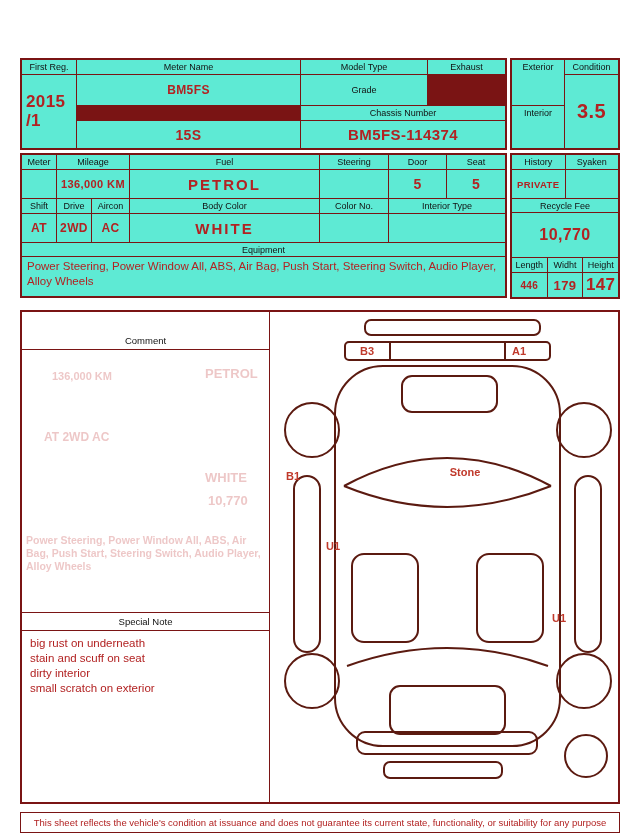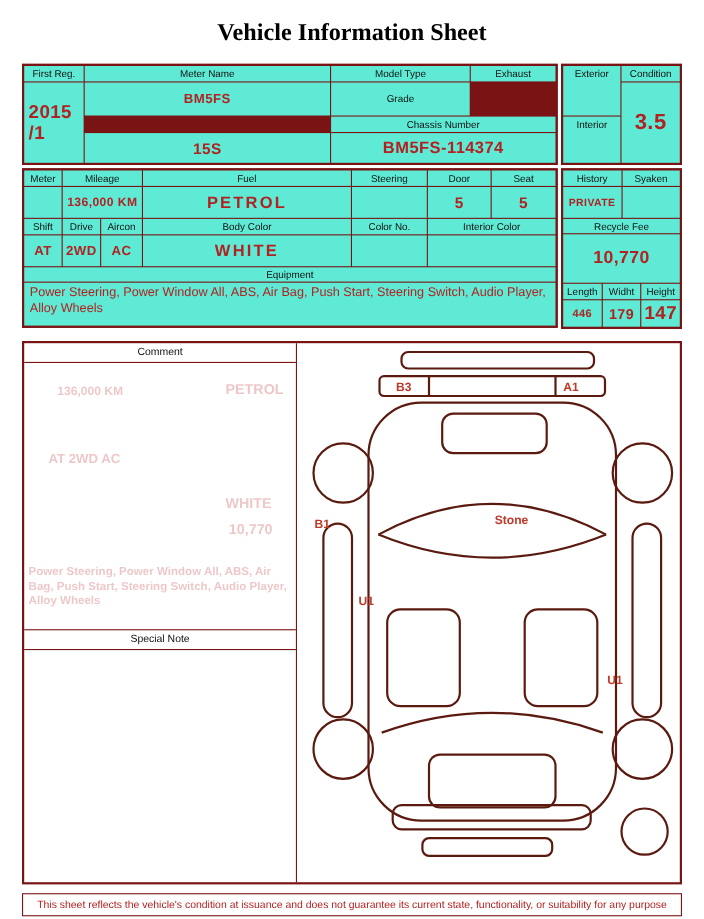--- a/index.html
+++ b/index.html
@@ -10,38 +10,37 @@
   .tbl{position:absolute;display:grid;gap:1px;background:#7a1414;border:2px solid #7a1414;box-sizing:border-box;}
   .tbl>div{background:#5eead4;display:flex;align-items:center;justify-content:center;min-width:0;min-height:0;overflow:hidden;}
   .lbl{font-size:9px;color:#111;}
   .val{color:#b22222;font-weight:bold;letter-spacing:.4px;}
   .cell-top{align-items:flex-start !important;padding-top:2px;box-sizing:border-box;}
   .equip{justify-content:flex-start !important;align-items:flex-start !important;text-align:left;
          padding:2px 5px;font-size:11.5px;color:#b22222;font-weight:normal;line-height:1.3;box-sizing:border-box;}
   .bottom-box{position:absolute;left:20px;top:310px;width:600px;height:494px;border:2px solid #7a1414;box-sizing:border-box;background:#fff;}
   .left-col{position:absolute;left:0;top:0;width:248px;height:100%;border-right:1px solid #7a1414;box-sizing:border-box;display:flex;flex-direction:column;}
   .sec-hdr{height:17px;min-height:17px;display:flex;align-items:center;justify-content:center;
-           font-size:9.5px;color:#111;border-bottom:1px solid #7a1414;}
+           font-size:9.5px;color:#111;border-bottom:1px solid #7a1414;margin-top:20px;}
   .note-hdr{border-top:1px solid #7a1414;}
   .comment-body{height:242px;position:relative;overflow:hidden;}
   .note-body{flex:1;padding:5px 8px;color:#b22222;font-size:11.5px;line-height:1.3;}
   .ghost{position:absolute;color:#e09b9b;opacity:.55;font-weight:bold;white-space:nowrap;}
   .ghost.wrap{white-space:normal;}
   .diagram{position:absolute;left:250px;top:2px;}
   .cline{stroke:#5b1a10;stroke-width:2;fill:none;}
   .dlabel{fill:#c0392b;font-size:11px;font-weight:bold;stroke:none;font-family:"Liberation Sans",sans-serif;}
   .footer{position:absolute;left:20px;top:812px;width:600px;height:21px;border:1px solid #7a1414;box-sizing:border-box;
           display:flex;align-items:center;justify-content:center;font-size:9.5px;color:#b22222;}
 </style>
 </head>
 <body>
 
 <div class="page">
 
-  <div class="title">Vehicle Information Sheet</div>
 
   <div class="tbl" style="left:20px;top:58px;width:487px;grid-template-columns:54px 1fr 126px 77px;grid-template-rows:14px 30px 14px 27px;">
     <div class="lbl">First Reg.</div>
     <div class="lbl">Meter Name</div>
     <div class="lbl">Model Type</div>
     <div class="lbl">Exhaust</div>
 
     <div class="val" style="grid-row:2/5;flex-direction:column;align-items:flex-start;justify-content:center;padding-left:4px;font-size:17px;line-height:1.1;">
       <span>2015</span>
       <span>/1</span>
@@ -75,21 +74,21 @@
     <div class="val" style="font-size:15px;letter-spacing:2px;">PETROL</div>
     <div class="val"></div>
     <div class="val" style="font-size:14px;">5</div>
     <div class="val" style="font-size:14px;">5</div>
 
     <div class="lbl">Shift</div>
     <div class="lbl">Drive</div>
     <div class="lbl">Aircon</div>
     <div class="lbl">Body Color</div>
     <div class="lbl">Color No.</div>
-    <div class="lbl" style="grid-column:6/8;">Interior Color</div>
+    <div class="lbl" style="grid-column:6/8;">Interior Type</div>
 
     <div class="val" style="font-size:12px;">AT</div>
     <div class="val" style="font-size:12px;">2WD</div>
     <div class="val" style="font-size:12px;">AC</div>
     <div class="val" style="font-size:15px;letter-spacing:2px;">WHITE</div>
     <div class="val"></div>
     <div class="val" style="grid-column:6/8;"></div>
 
     <div class="lbl" style="grid-column:1/8;">Equipment</div>
     <div class="equip" style="grid-column:1/8;">Power Steering, Power Window  All, ABS, Air Bag, Push Start, Steering Switch, Audio Player, Alloy Wheels</div>
@@ -120,20 +119,26 @@
       <div class="sec-hdr">Comment</div>
       <div class="comment-body">
         <span class="ghost" style="left:30px;top:20px;font-size:11px;">136,000 KM</span>
         <span class="ghost" style="left:183px;top:16px;font-size:13px;">PETROL</span>
         <span class="ghost" style="left:22px;top:80px;font-size:12px;">AT  2WD  AC</span>
         <span class="ghost" style="left:183px;top:120px;font-size:13px;">WHITE</span>
         <span class="ghost" style="left:186px;top:143px;font-size:13px;">10,770</span>
         <span class="ghost wrap" style="left:4px;top:184px;width:238px;font-size:10.5px;line-height:1.25;">Power Steering, Power Window All, ABS, Air Bag, Push Start, Steering Switch, Audio Player, Alloy Wheels</span>
       </div>
       <div class="sec-hdr note-hdr">Special Note</div>
+      <div class="note-body">
+        <div>big rust on underneath</div>
+        <div>stain and scuff on seat</div>
+        <div>dirty interior</div>
+        <div>small scratch on exterior</div>
+      </div>
     </div>
 
     <svg class="diagram" width="350" height="482" viewBox="0 0 350 482">
       <g class="cline">
         <rect x="93" y="6" width="175" height="15" rx="6"></rect>
         <rect x="73" y="28" width="205" height="18" rx="4"></rect>
         <line x1="118" y1="28" x2="118" y2="46"></line>
         <line x1="233" y1="28" x2="233" y2="46"></line>
 
         <rect x="63" y="52" width="225" height="380" rx="48"></rect>

